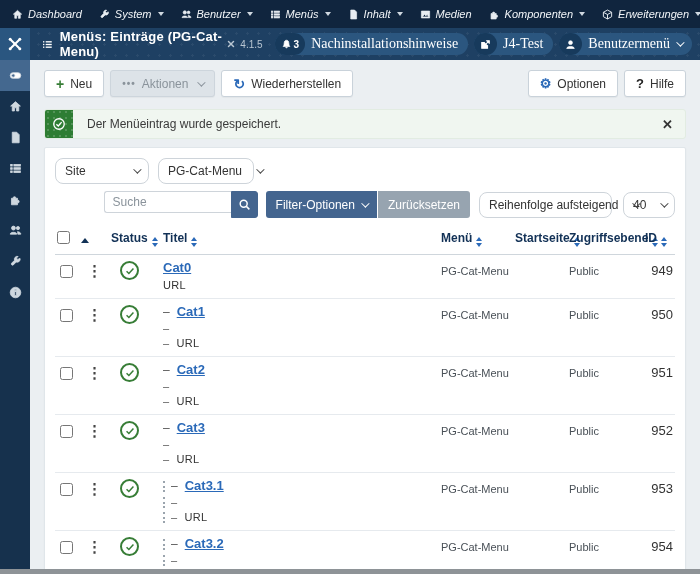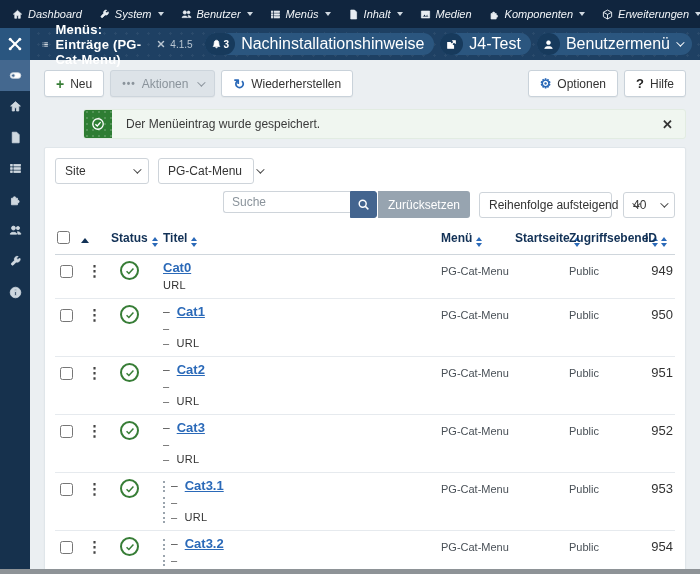--- a/index.html
+++ b/index.html
@@ -20,21 +20,21 @@
   .logo-tile svg { width:16px; height:16px; }
   .head-title { display:flex; align-items:center; gap:7px; margin-left:12px; color:#fff; }
   .head-title svg { width:13px; height:13px; fill:#fff; }
   .head-title h1 { font-size:13px; font-weight:600; letter-spacing:.2px; }
   .head-right { margin-left:auto; display:flex; align-items:center; gap:6px; padding-right:8px; }
   .version { display:flex; align-items:center; gap:4px; color:#b9c6d2; font-size:10px; margin-right:6px; }
   .version svg { width:10px; height:10px; }
   .pill { display:flex; align-items:center; background:#2b567f; border-radius:12px; height:22px; padding-right:10px; cursor:pointer; }
   .pill-circle { display:flex; align-items:center; justify-content:center; gap:2px; background:#173a5c; border-radius:11px; height:22px; min-width:22px; padding:0 6px; margin-right:6px; }
   .pill-circle svg { width:11px; height:11px; fill:#fff; stroke:#fff; }
-  .pill-label { color:#fff; font-size:16px; white-space:nowrap; }
+  .pill-label { color:#fff; font-size:14px; white-space:nowrap;font-family:Liberation Serif, serif; }
   .badge-count { color:#fff; font-size:10px; font-weight:bold; }
   .pill .chev { width:6px; height:6px; border-right:1.4px solid #fff; border-bottom:1.4px solid #fff; transform:rotate(45deg) translateY(-2px); margin-left:6px; }
 
   
   .body-row { position:absolute; top:60px; left:0; right:0; bottom:5px; display:flex; }
   .sidebar { width:30px; background:#16314d; flex:0 0 auto; display:flex; flex-direction:column; }
   .sb-item { height:31px; display:flex; align-items:center; justify-content:center; cursor:pointer; }
   .sb-item svg { width:13px; height:13px; fill:#cfd8e0; stroke:#cfd8e0; }
   .sb-item.active { background:#44688f; }
   .main { flex:1; padding:10px 14px 0 14px; overflow:hidden; }
@@ -47,31 +47,31 @@
   .btn-new .glyph { color:#377d36; font-size:14px; line-height:10px; }
   .btn-disabled { background:#dde3e8; color:#8a939b; border-color:#cdd5dc; }
   .btn-disabled .glyph { color:#8a939b; letter-spacing:1px; font-size:10px; }
   .btn .chev-sm { width:6px; height:6px; border-right:1.4px solid #8a939b; border-bottom:1.4px solid #8a939b; transform:rotate(45deg) translateY(-2px); margin-left:3px; }
   .btn-refresh .glyph { color:#2a69b8; font-size:14px; line-height:10px; }
   .btn-options .glyph { color:#2a69b8; font-size:13px; line-height:10px; }
   .btn-help .glyph { color:#222; font-size:13px; }
   .toolbar-right { margin-left:auto; display:flex; gap:6px; }
 
   
-  .alert { display:flex; align-items:center; background:#f0f6f0; border:1px solid #e2ece2; border-radius:3px; height:30px; margin-bottom:8px; overflow:hidden;margin-left:39px; }
+  .alert { display:flex; align-items:center; background:#f0f6f0; border:1px solid #e2ece2; border-radius:3px; height:30px; margin-bottom:8px; overflow:hidden; }
   .alert-tile { width:28px; height:30px; background:#2e7d33; display:flex; align-items:center; justify-content:center; flex:0 0 auto;
     background-image:radial-gradient(rgba(255,255,255,.18) 1px, transparent 1.3px); background-size:6px 6px; }
   .alert-tile svg { width:14px; height:14px; }
   .alert-msg { font-size:12px; color:#3a3a3a; margin-left:14px; }
   .alert-close { margin-left:auto; margin-right:12px; font-size:13px; font-weight:bold; color:#333; cursor:pointer; line-height:1; }
 
   
   .card { background:#fff; border:1px solid #e0e6ea; border-radius:2px; padding:10px 10px 8px 10px; box-shadow:0 1px 2px rgba(0,0,0,.04); }
   .filter-row1 { display:flex; gap:9px; margin-bottom:7px; }
-  .select { display:flex; align-items:center; justify-content:space-between; background:#fff; border:1px solid #ced4da; border-radius:3px;
+  .select { display:flex; align-items:center; justify-content:space-between; background:#fff; border:1px solid #ced4da; border-radius:8px;
             height:26px; font-size:12px; color:#333; padding:0 9px; cursor:pointer; gap:14px; white-space:nowrap; }
   .select .chev { width:6px; height:6px; border-right:1.5px solid #444; border-bottom:1.5px solid #444; transform:rotate(45deg) translateY(-2px); flex:0 0 auto; }
   .w-site { width:94px; } .w-menu { width:96px; }
   .filter-row2 { display:flex; justify-content:flex-end; align-items:center; }
   .search-wrap { display:flex; }
   .search-input { width:127px; height:19px; border:1px solid #ced4da; border-right:none; border-radius:3px 0 0 3px; font-size:12px; padding:10px 8px; color:#ec4899; font-family:inherit; }
   .search-input::placeholder { color:#8a939b; }
   .search-btn { width:27px; height:27px; background:#44658f; border:1px solid #44658f; border-radius:0 3px 3px 0; display:flex; align-items:center; justify-content:center; cursor:pointer; }
   .search-btn svg { width:13px; height:13px; }
   .btn-filter { display:inline-flex; align-items:center; background:#44658f; color:#fff; font-size:12px; border:none; border-radius:3px 0 0 3px; height:27px; padding:0 10px; margin-left:8px; cursor:pointer; }
@@ -362,20 +362,24 @@
         <div class="filter-row2">
           <div class="search-wrap">
             <input class="search-input" type="text" placeholder="Suche" style="">
             <button class="search-btn">
               <svg viewBox="0 0 16 16" fill="none" stroke="#fff" stroke-width="1.8">
                   <circle cx="7" cy="7" r="4.3"></circle>
                   <path d="M10.3 10.3 L14 14"></path>
                 </svg>
             </button>
           </div>
+          <button class="btn-filter">
+            <span>Filter-Optionen</span>
+            <span class="chev"></span>
+          </button>
           <button class="btn-clear">
             <span>Zurücksetzen</span>
           </button>
           <div class="select w-order">
             <span>Reihenfolge aufsteigend</span>
             <span class="chev"></span>
           </div>
           <div class="select w-limit">
             <span>40</span>
             <span class="chev"></span>

